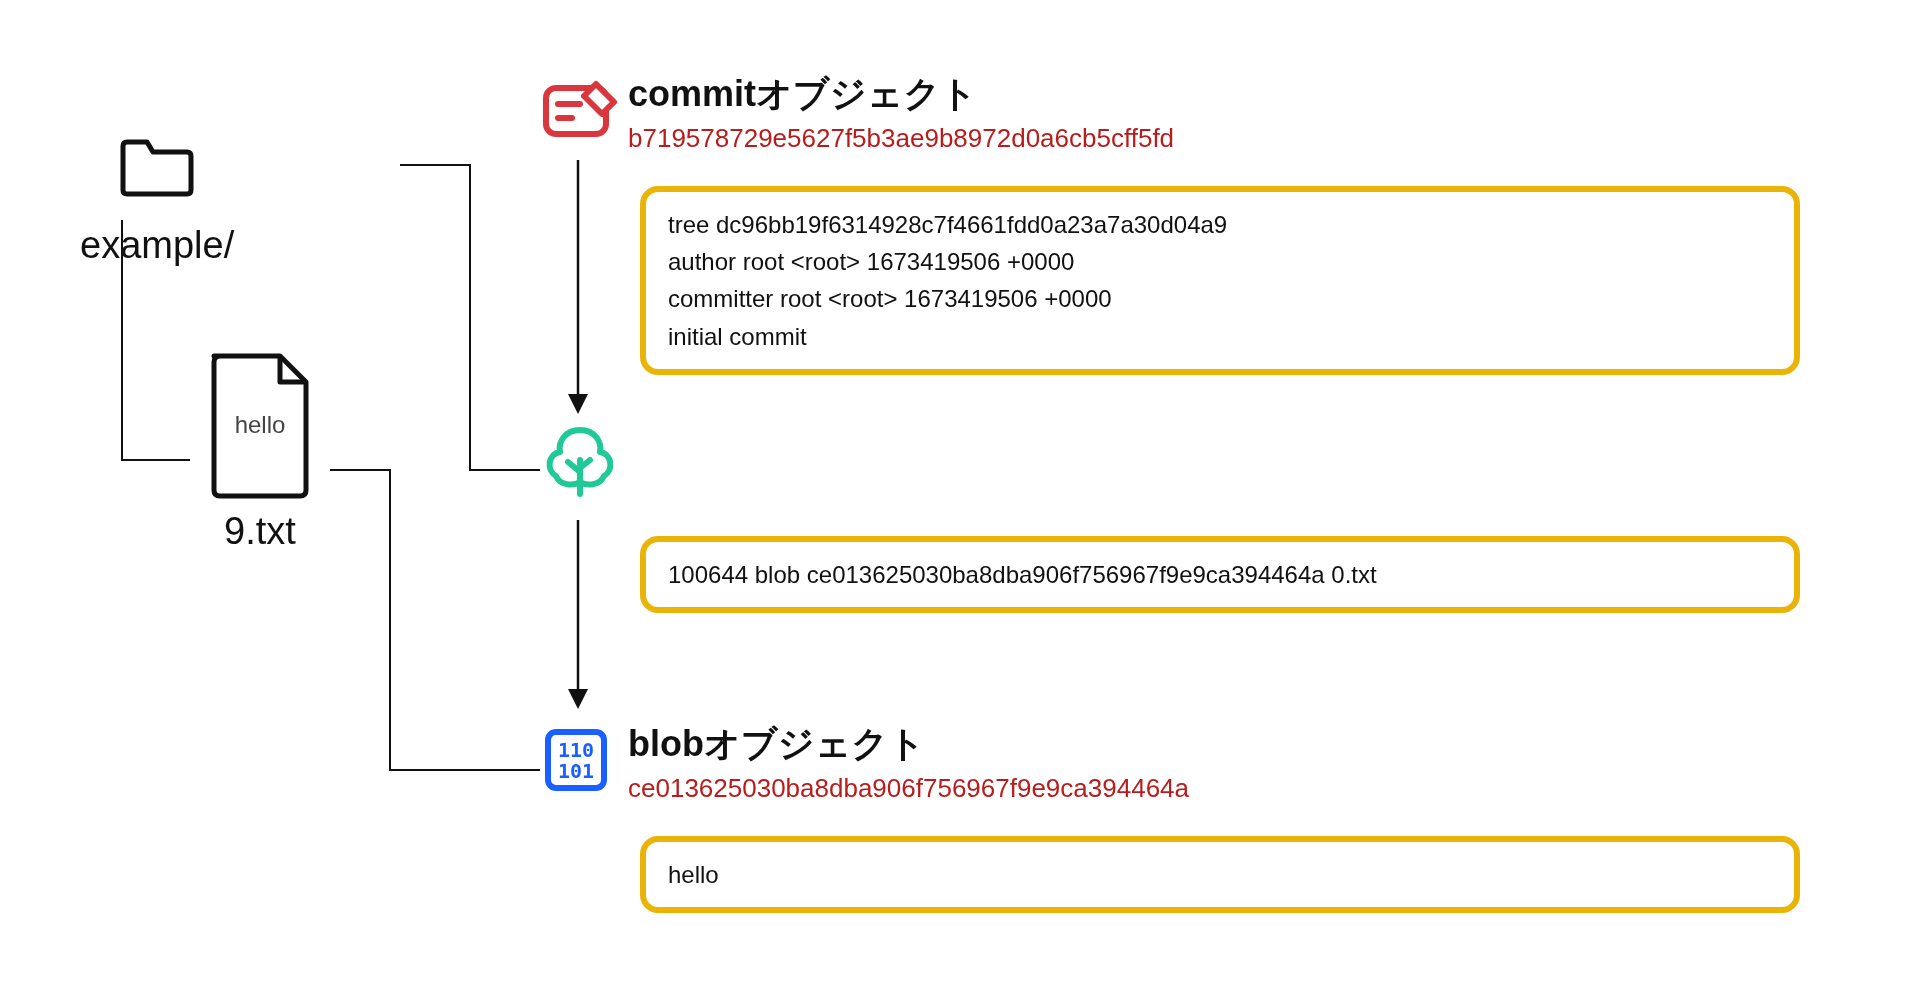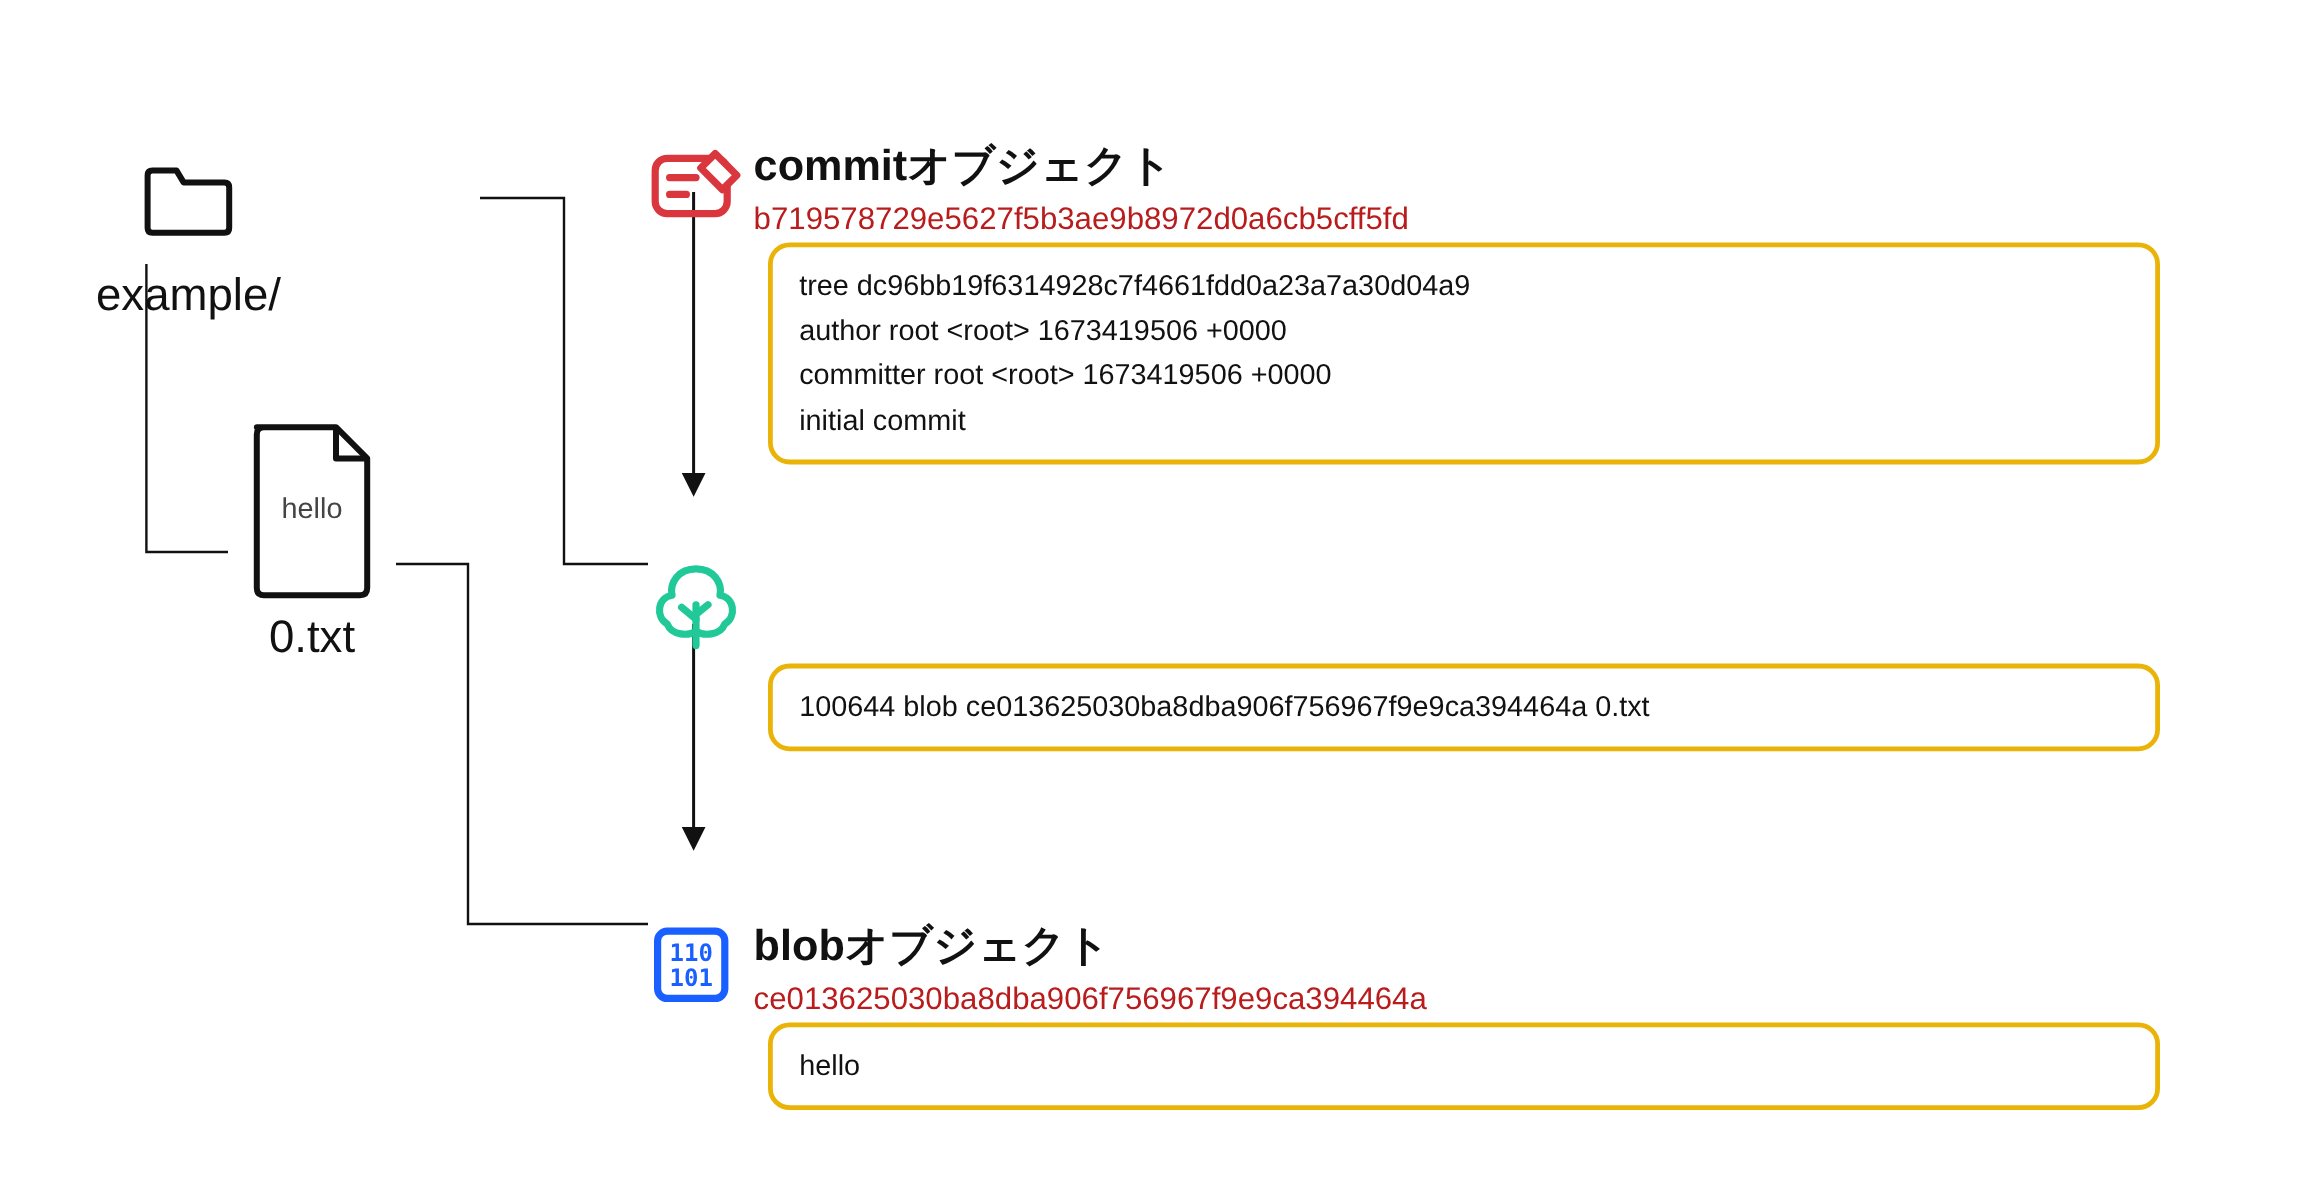--- a/index.html
+++ b/index.html
@@ -20,31 +20,31 @@
   .fs { position: absolute; left: 0; top: 90px; }
   .folder-row { display: flex; align-items: center; gap: 20px; flex-direction: column; }
   .folder-label { font-size: 38px; font-weight: 500; }
   .file-block { position: absolute; left: 120px; top: 220px; text-align: center; }
   .file-icon-wrap { position: relative; width: 120px; height: 150px; margin: 0 auto 10px; }
   .file-content { position: absolute; inset: 0; display: flex; align-items: center; justify-content: center; font-size: 24px; color: #444; }
   .file-label { font-size: 38px; font-weight: 500; margin-top: 10px; }
 
   
   .obj { position: absolute; left: 560px; right: 40px; }
-  .obj-header { display: flex; align-items: center; gap: 24px; margin-top: 44px; }
+  .obj-header { display: flex; align-items: center; gap: 24px; }
   .obj-title { font-size: 36px; font-weight: 600; }
   .obj-hash { font-size: 26px; color: #b91c1c; margin-top: 4px; }
   .obj-body {
-    border: 4px solid #eab308;
+    border: 6px solid #eab308;
     border-radius: 18px;
     padding: 14px 22px;
     font-size: 24px;
     line-height: 1.55;
     white-space: pre-wrap;
-    margin-top: 4px;
+    margin-top: 32px;
     margin-left: 0px;
   }
   .obj-icon-slot { width: 64px; flex-shrink: 0; }
   .commit { top: 30px; }
   .tree   { top: 380px; }
   .blob   { top: 680px; }
 
   
   svg.connectors { position: absolute; inset: 0; width: 100%; height: 100%; pointer-events: none; }
 </style>
@@ -83,21 +83,21 @@
     <div class="file-block">
       <div class="file-icon-wrap">
         <span>
           <svg width="120" height="150" viewBox="0 0 120 150">
             <path d="M 14 6 L 80 6 L 106 32 L 106 140 Q 106 146 100 146 L 20 146 Q 14 146 14 140 L 14 12 Q 14 6 20 6 Z" fill="none" stroke="#111" stroke-width="5" stroke-linejoin="round"></path>
             <path d="M 80 6 L 80 32 L 106 32" fill="none" stroke="#111" stroke-width="5" stroke-linejoin="round"></path>
           </svg>
         </span>
         <div class="file-content">hello</div>
       </div>
-      <div class="file-label">0.txt</div>
+      <div class="file-label">9.txt</div>
     </div>
   </div>
 
   <div class="obj commit">
     <div class="obj-header">
       <div class="obj-icon-slot" style="margin-left:-100px;">
         <span>
           <svg width="80" height="64" viewBox="0 0 80 64">
             <rect x="6" y="10" width="60" height="46" rx="10" fill="none" stroke="#d9363e" stroke-width="6"></rect>
             <line x1="18" y1="26" x2="40" y2="26" stroke="#d9363e" stroke-width="6" stroke-linecap="round"></line>

